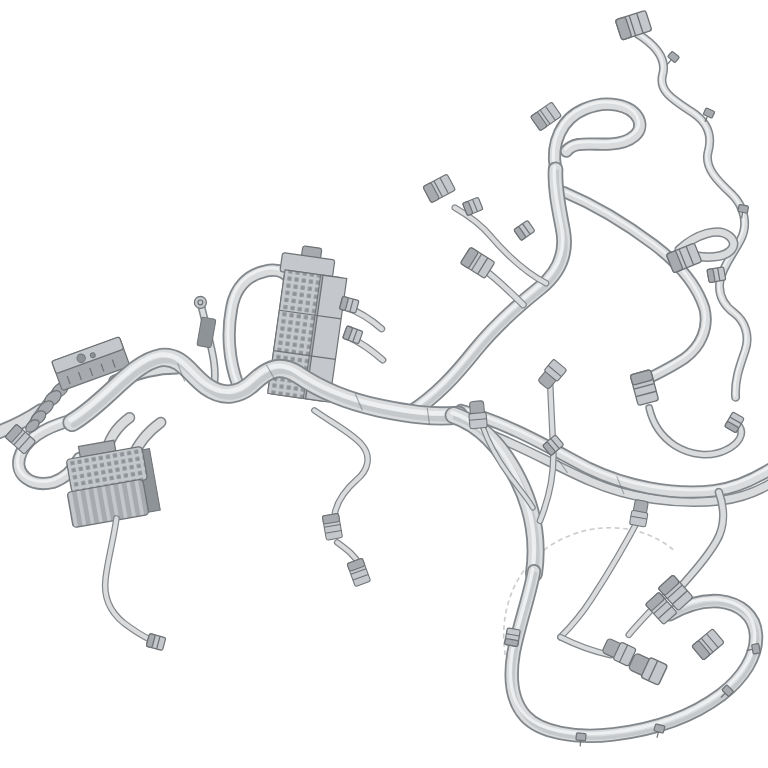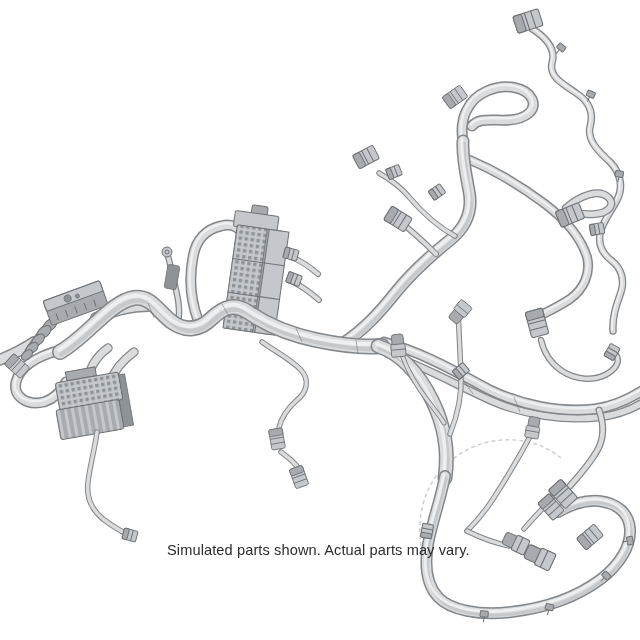--- a/index.html
+++ b/index.html
@@ -350,14 +350,13 @@
     <use href="#t26" class="f" stroke-width="4.5"></use>
     <g transform="translate(563,494) rotate(48) scale(1.05)">
           <use href="#cm"></use>
         </g>
     <g transform="translate(551,507) rotate(48) scale(0.95)">
           <use href="#cm"></use>
         </g>
   </g>
 </svg>
 
-<figcaption class="caption" style="color: rgb(44, 44, 44); font-size: 14.6px;">Simulated parts shown. Actual parts may vary.</figcaption>
 </figure>
 
 </body></html>

